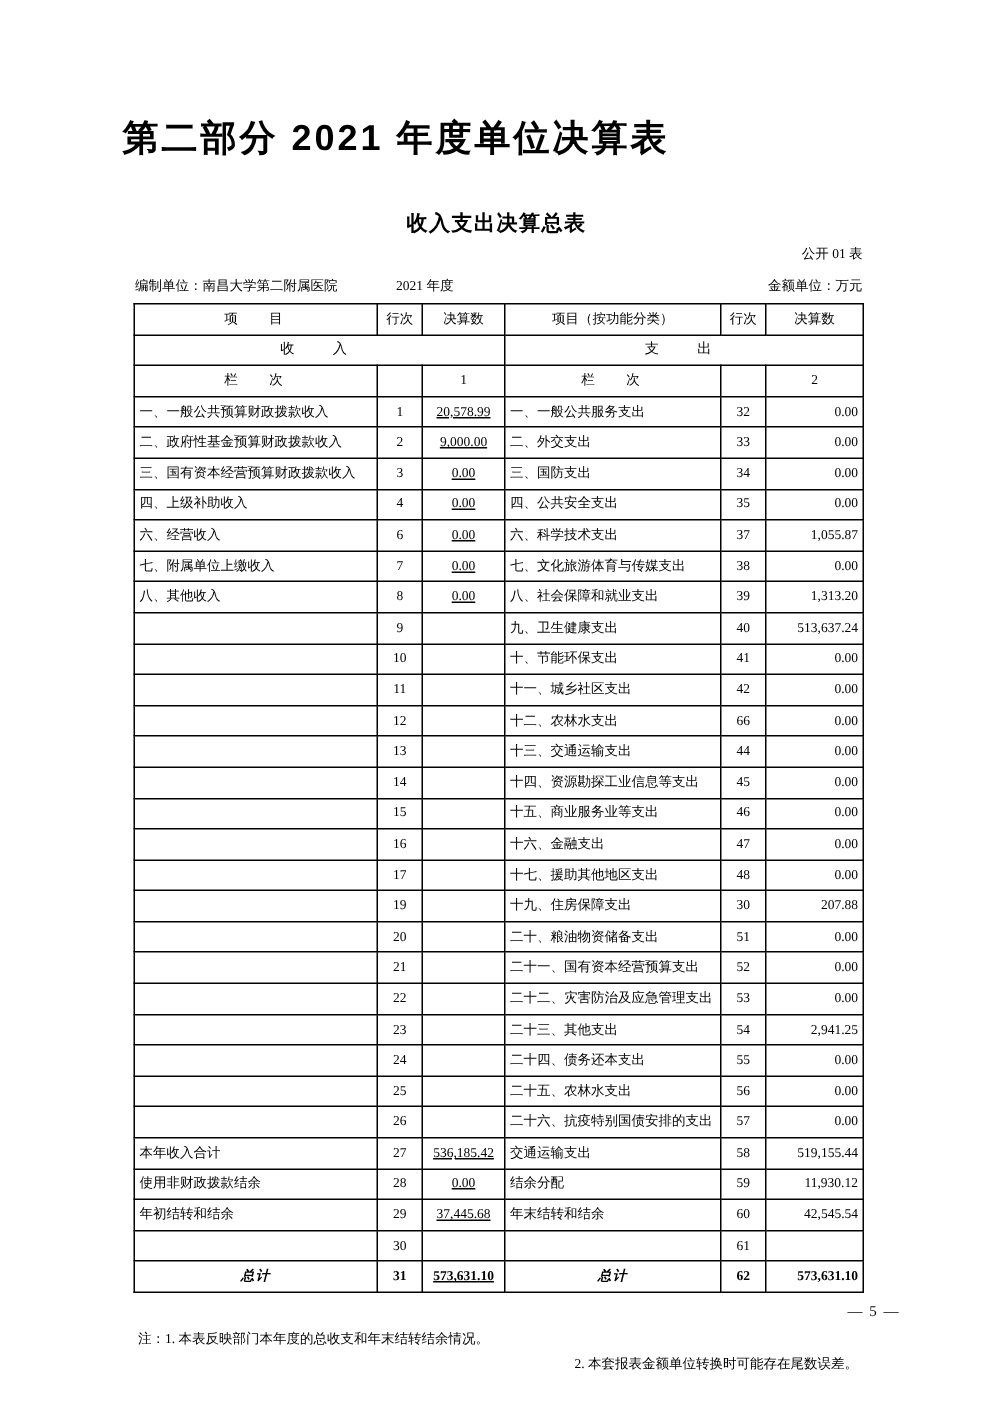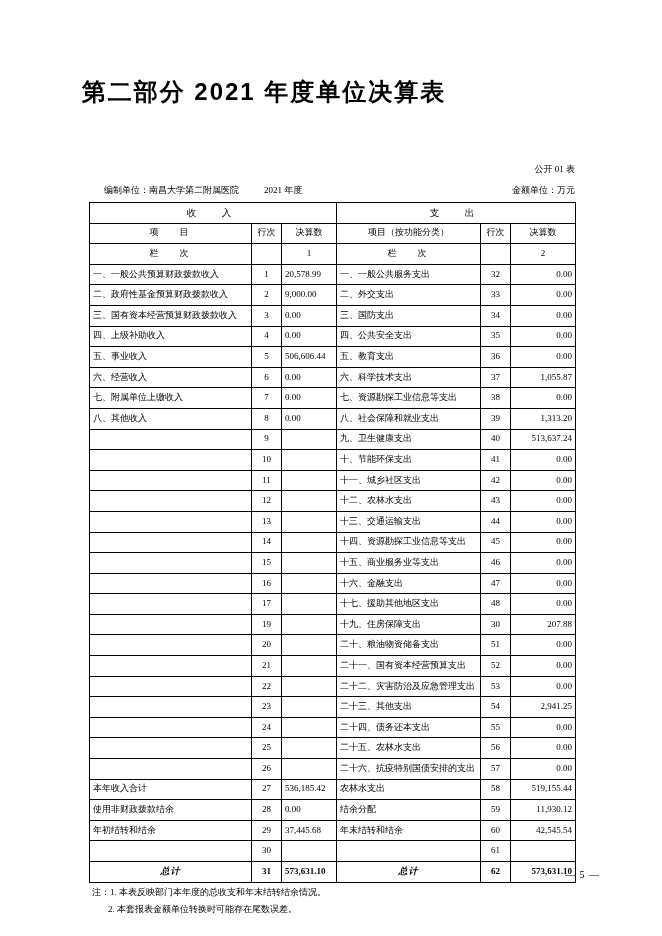--- a/index.html
+++ b/index.html
@@ -55,21 +55,21 @@
   .meta-row {
     position: absolute;
     top: 184px;
     left: 89px;
     width: 486px;
     font-size: 9px;
     height: 12px;
   }
   .meta-unit {
     position: absolute;
-    left: 15px;
+    left: 1px;
     top: 0;
     white-space: nowrap;
   }
   .meta-year {
     position: absolute;
     left: 175px;
     top: 0;
     white-space: nowrap;
   }
   .meta-amount {
@@ -96,21 +96,21 @@
     border: 1px solid #000000;
     height: 19.6px;
     padding: 0 3px;
     vertical-align: middle;
     line-height: 1.1;
     overflow: hidden;
     white-space: nowrap;
   }
   .c-item   { width: 162px; }
   .c-line   { width: 30px;  text-align: center; }
-  .c-val    { width: 55px;  text-align: left; padding-right: 5px; }
+  .c-val    { width: 55px;  text-align: center; padding-right: 5px; text-decoration: underline; }
   .c-item2  { width: 144px; }
   .c-line2  { width: 30px;  text-align: center; }
   .c-val2   { width: 65px;  text-align: right; padding-right: 5px; }
 
   .grp-head {
     text-align: center;
     letter-spacing: 8px;
     padding-left: 8px;
     font-size: 9.5px;
   }
@@ -129,39 +129,40 @@
   
   .notes {
     position: absolute;
     top: 868px;
     left: 92px;
     width: 480px;
     font-size: 9px;
     line-height: 17px;
     margin-top: 16px;
   }
-  .note-2 { padding-left: 16px; }
+  .note-2 { padding-left: 16px; text-align: right; }
 
   
   .page-number {
     position: absolute;
     top: 869px;
     left: 0;
     width: 600px;
     text-align: right;
     font-size: 10px;
     letter-spacing: 1px;
   }
 </style>
 </head>
 <body>
 
 <div class="page">
 
   <div class="part-title">第二部分  2021 年度单位决算表</div>
+  <div class="table-title">收入支出决算总表</div>
 
   <div class="form-code">公开 01 表</div>
 
   <div class="meta-row">
     <span class="meta-unit">编制单位：南昌大学第二附属医院</span>
     <span class="meta-year">2021 年度</span>
     <span class="meta-amount">金额单位：万元</span>
   </div>
 
   <div class="tbl-wrap">
@@ -169,30 +170,30 @@
       <colgroup>
         <col class="c-item">
           <col class="c-line">
           <col class="c-val">
         <col class="c-item2">
           <col class="c-line2">
           <col class="c-val2">
       </colgroup>
       <tbody>
         <tr>
-          <td class="grp-head" colspan="3">收　入</td>
-          <td class="grp-head" colspan="3">支　出</td>
-        </tr>
-        <tr>
           <td class="col-head spaced">项　目</td>
           <td class="col-head">行次</td>
           <td class="col-head">决算数</td>
           <td class="col-head">项目（按功能分类）</td>
           <td class="col-head">行次</td>
           <td class="col-head">决算数</td>
+        </tr>
+        <tr>
+          <td class="grp-head" colspan="3">收　入</td>
+          <td class="grp-head" colspan="3">支　出</td>
         </tr>
         <tr>
           <td class="sub-head spaced">栏　次</td>
           <td class="sub-head"></td>
           <td class="sub-head">1</td>
           <td class="sub-head spaced">栏　次</td>
           <td class="sub-head"></td>
           <td class="sub-head">2</td>
         </tr>
       <tr>
@@ -221,40 +222,32 @@
           </tr>
           <tr>
             <td class="c-item">四、上级补助收入</td>
             <td class="c-line">4</td>
             <td class="c-val">0.00</td>
             <td class="c-item2">四、公共安全支出</td>
             <td class="c-line2">35</td>
             <td class="c-val2">0.00</td>
           </tr>
           <tr>
-            <td class="c-item">五、事业收入</td>
-            <td class="c-line">5</td>
-            <td class="c-val">506,606.44</td>
-            <td class="c-item2">五、教育支出</td>
-            <td class="c-line2">36</td>
-            <td class="c-val2">0.00</td>
-          </tr>
-          <tr>
             <td class="c-item">六、经营收入</td>
             <td class="c-line">6</td>
             <td class="c-val">0.00</td>
             <td class="c-item2">六、科学技术支出</td>
             <td class="c-line2">37</td>
             <td class="c-val2">1,055.87</td>
           </tr>
           <tr>
             <td class="c-item">七、附属单位上缴收入</td>
             <td class="c-line">7</td>
             <td class="c-val">0.00</td>
-            <td class="c-item2">七、资源勘探工业信息等支出</td>
+            <td class="c-item2">七、文化旅游体育与传媒支出</td>
             <td class="c-line2">38</td>
             <td class="c-val2">0.00</td>
           </tr>
           <tr>
             <td class="c-item">八、其他收入</td>
             <td class="c-line">8</td>
             <td class="c-val">0.00</td>
             <td class="c-item2">八、社会保障和就业支出</td>
             <td class="c-line2">39</td>
             <td class="c-val2">1,313.20</td>
@@ -281,21 +274,21 @@
             <td class="c-val"></td>
             <td class="c-item2">十一、城乡社区支出</td>
             <td class="c-line2">42</td>
             <td class="c-val2">0.00</td>
           </tr>
           <tr>
             <td class="c-item"></td>
             <td class="c-line">12</td>
             <td class="c-val"></td>
             <td class="c-item2">十二、农林水支出</td>
-            <td class="c-line2">43</td>
+            <td class="c-line2">66</td>
             <td class="c-val2">0.00</td>
           </tr>
           <tr>
             <td class="c-item"></td>
             <td class="c-line">13</td>
             <td class="c-val"></td>
             <td class="c-item2">十三、交通运输支出</td>
             <td class="c-line2">44</td>
             <td class="c-val2">0.00</td>
           </tr>
@@ -392,21 +385,21 @@
             <td class="c-line">26</td>
             <td class="c-val"></td>
             <td class="c-item2">二十六、抗疫特别国债安排的支出</td>
             <td class="c-line2">57</td>
             <td class="c-val2">0.00</td>
           </tr>
           <tr>
             <td class="c-item">本年收入合计</td>
             <td class="c-line">27</td>
             <td class="c-val">536,185.42</td>
-            <td class="c-item2">农林水支出</td>
+            <td class="c-item2">交通运输支出</td>
             <td class="c-line2">58</td>
             <td class="c-val2">519,155.44</td>
           </tr>
           <tr>
             <td class="c-item indent1">使用非财政拨款结余</td>
             <td class="c-line">28</td>
             <td class="c-val">0.00</td>
             <td class="c-item2 indent1">结余分配</td>
             <td class="c-line2">59</td>
             <td class="c-val2">11,930.12</td>

